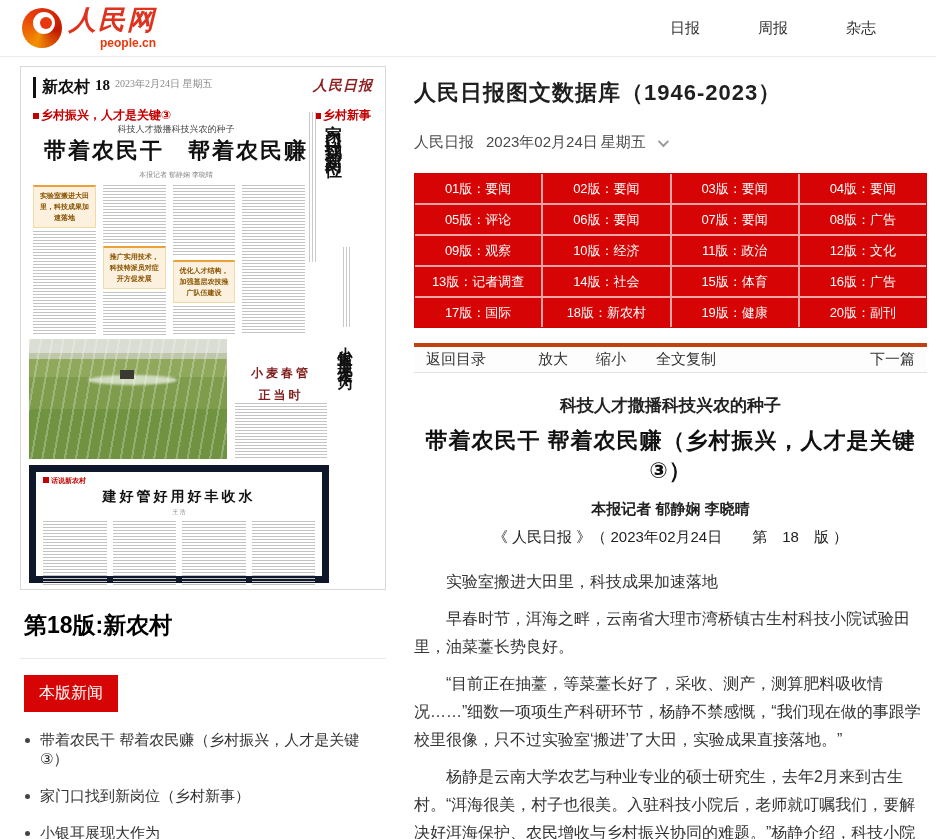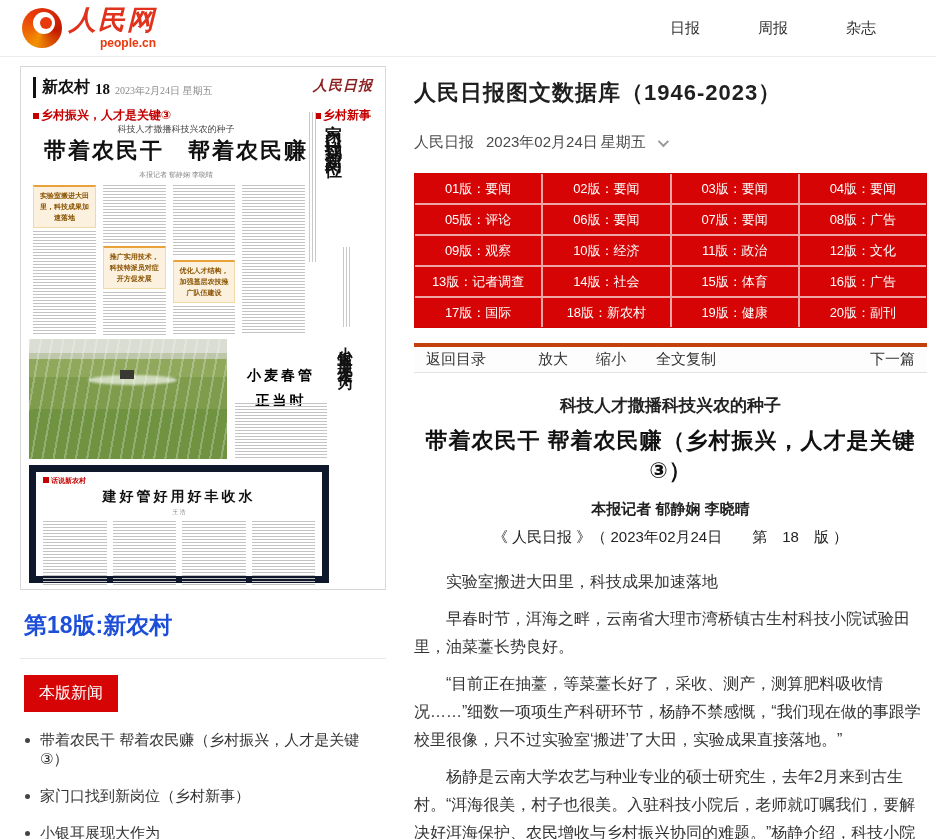--- a/index.html
+++ b/index.html
@@ -27,21 +27,21 @@
   .main { display:flex; padding:9px 9px 0 20px; gap:28px; }
   .left-col { width:366px; flex:none; }
   .right-col { flex:1; min-width:0; }
   
   .thumb { border:1px solid #d8d8d8; height:524px; position:relative; background:#fff; overflow:hidden; cursor:pointer; }
   .fx { position:absolute; }
   .serif { font-family:"Liberation Serif","DejaVu Serif",serif; }
   .tl  { background:repeating-linear-gradient(to bottom,#c3c3c3 0 1px,transparent 1px 3px); }
   .vl  { background:repeating-linear-gradient(to right,#c9c9c9 0 1px,transparent 1px 3px); }
   .fx-masthead { left:12px; top:10px; right:12px; display:flex; align-items:flex-start; }
-  .fx-mast-left { border-left:3px solid #111; padding-left:6px; display:flex; align-items:flex-end; gap:5px; }
+  .fx-mast-left { border-left:3px solid #111; padding-left:6px; display:flex; align-items:flex-start; gap:5px; }
   .fx-mast-title { font-size:16px; font-weight:bold; color:#111; }
   .fx-mast-no { font-size:15px; font-weight:bold; color:#111; }
   .fx-mast-date { font-size:10px; color:#8a8a8a; }
   .fx-paperlogo { margin-left:auto; font-style:italic; font-weight:bold; font-size:14px; color:#8d1f1f; letter-spacing:1px; }
   .fx-kick { font-size:12px; font-weight:bold; color:#c40000; white-space:nowrap; }
   .sq { display:inline-block; width:6px; height:6px; background:#c40000; margin-right:2px; }
   .fx-kl { left:12px; top:40px; }
   .fx-kr { right:14px; top:40px; }
   .fx-subkicker { left:0; top:56px; width:310px; text-align:center; font-size:9px; color:#444; }
   .fx-headline { left:0; top:69px; width:310px; text-align:center; font-size:22px; font-weight:bold;
@@ -58,31 +58,31 @@
   .fx-vlines2 { left:322px; top:180px; width:9px; height:80px; }
   .fx-vhead2 { left:314px; top:268px; height:150px; writing-mode:vertical-rl; font-size:15px; font-weight:bold;
     color:#111; letter-spacing:4px; }
   .fx-photo { left:8px; top:272px; width:198px; height:120px;
     background:
       repeating-linear-gradient(100deg, rgba(255,255,255,.25) 0 2px, transparent 2px 11px),
       linear-gradient(to bottom,#d9ddd2 0 12%,#bfc7ab 12% 17%,#8fa85c 17% 32%,#7e9c4c 32% 58%,#6f9340 58% 100%); }
   .fx-tractor { position:absolute; left:46%; top:26%; width:14px; height:9px; background:#3a3a32; }
   .fx-mist { position:absolute; left:30%; top:30%; width:45%; height:10px; border-radius:50%;
     background:rgba(255,255,255,.65); filter:blur(1px); }
-  .fx-wheat { left:214px; top:296px; width:92px; text-align:center; font-size:14px; font-weight:bold;
-    color:#000000; letter-spacing:3px; line-height:1.8; }
+  .fx-wheat { left:214px; top:296px; width:92px; text-align:center; font-size:12px; font-weight:bold;
+    color:#7f1d1d; letter-spacing:3px; line-height:1.8; }
   .fx-box { left:8px; top:398px; width:300px; height:118px; border:7px solid #0f172a; padding:4px 7px; }
   .fx-box-kick { font-size:7px; font-weight:bold; color:#c40000; }
   .fx-box-head { text-align:center; font-size:14px; font-weight:bold; color:#111; letter-spacing:3px; margin-top:2px; }
   .fx-box-by { text-align:center; font-size:6px; color:#888; margin-top:2px; }
   .fx-box-cols { display:flex; gap:6px; height:66px; margin-top:4px; }
   .fx-box-cols div { flex:1; }
   .fx-gap-lines { left:214px; top:336px; width:92px; height:56px; }
   
-  .page-heading { font-size:23px; font-weight:bold; color:#1d4ed8; margin:20px 0 0 4px; }
+  .page-heading { font-size:23px; font-weight:bold; color:#000000; margin:20px 0 0 4px; }
   .left-hr { border:none; border-top:1px solid #e8e8e8; margin:17px 0 0; }
   .section-badge { display:inline-block; background:#d60404; color:#fff; font-size:16px;
     padding:8px 15px; margin:16px 0 0 4px; }
   .news-list { list-style:none; margin:10px 0 0; padding:0; }
   .news-list li { position:relative; font-size:15px; color:#333; padding:9px 0 9px 20px; cursor:pointer; }
   .bullet { position:absolute; left:5px; top:16px; width:5px; height:5px; border-radius:50%; background:#444; }
   
   .db-title { font-size:22px; font-weight:bold; color:#1f1f1f; margin:12px 0 0; letter-spacing:1px; }
   .date-bar { margin-top:25px; display:flex; align-items:center; font-size:15px; color:#4a4a4a; cursor:pointer; }
   .date-bar .dpaper { margin-right:12px; }

